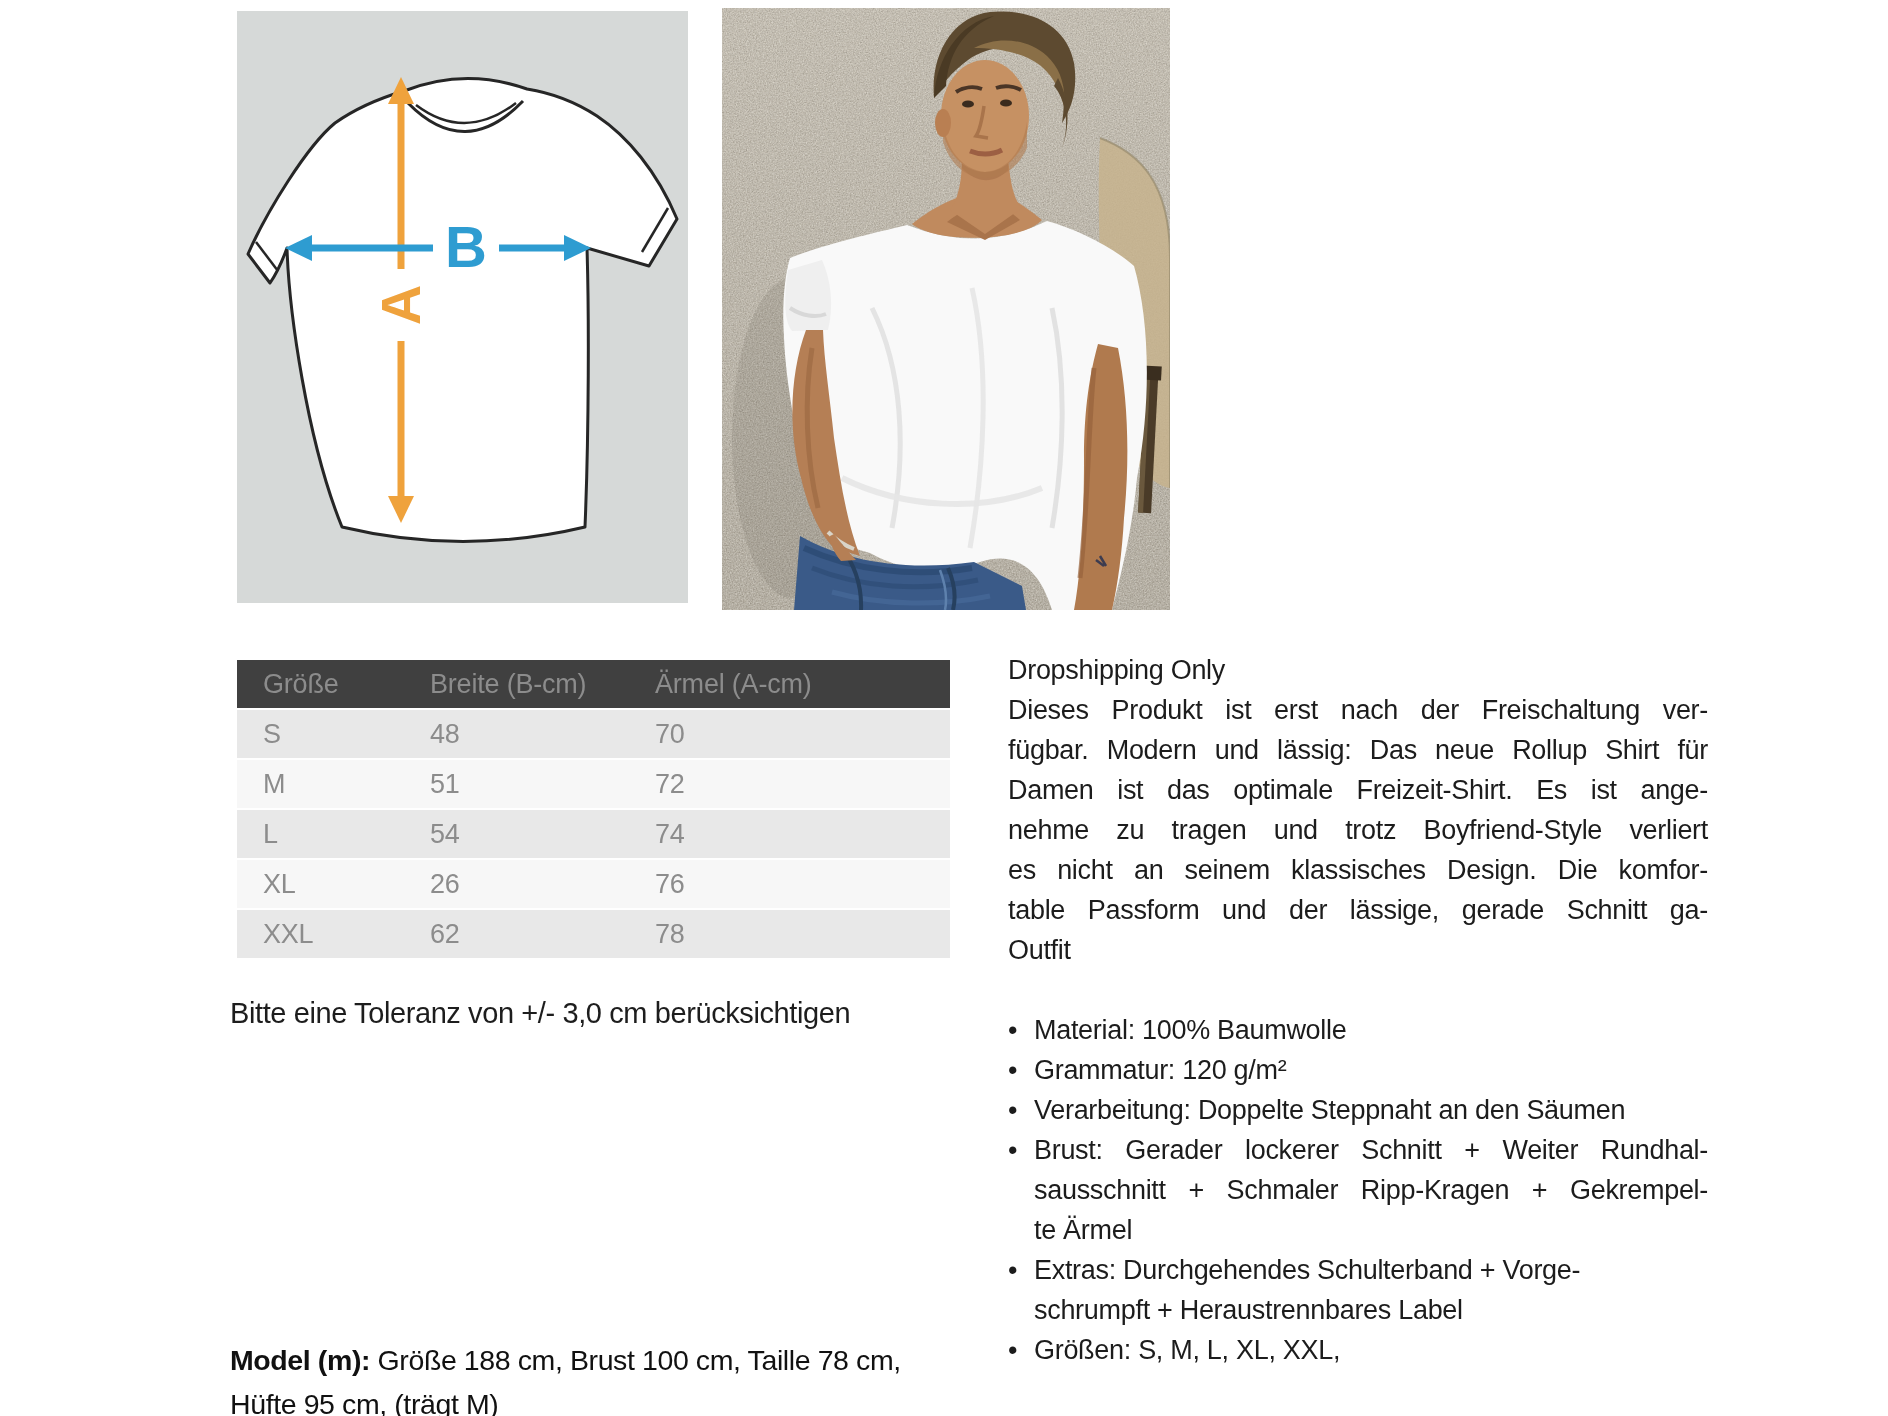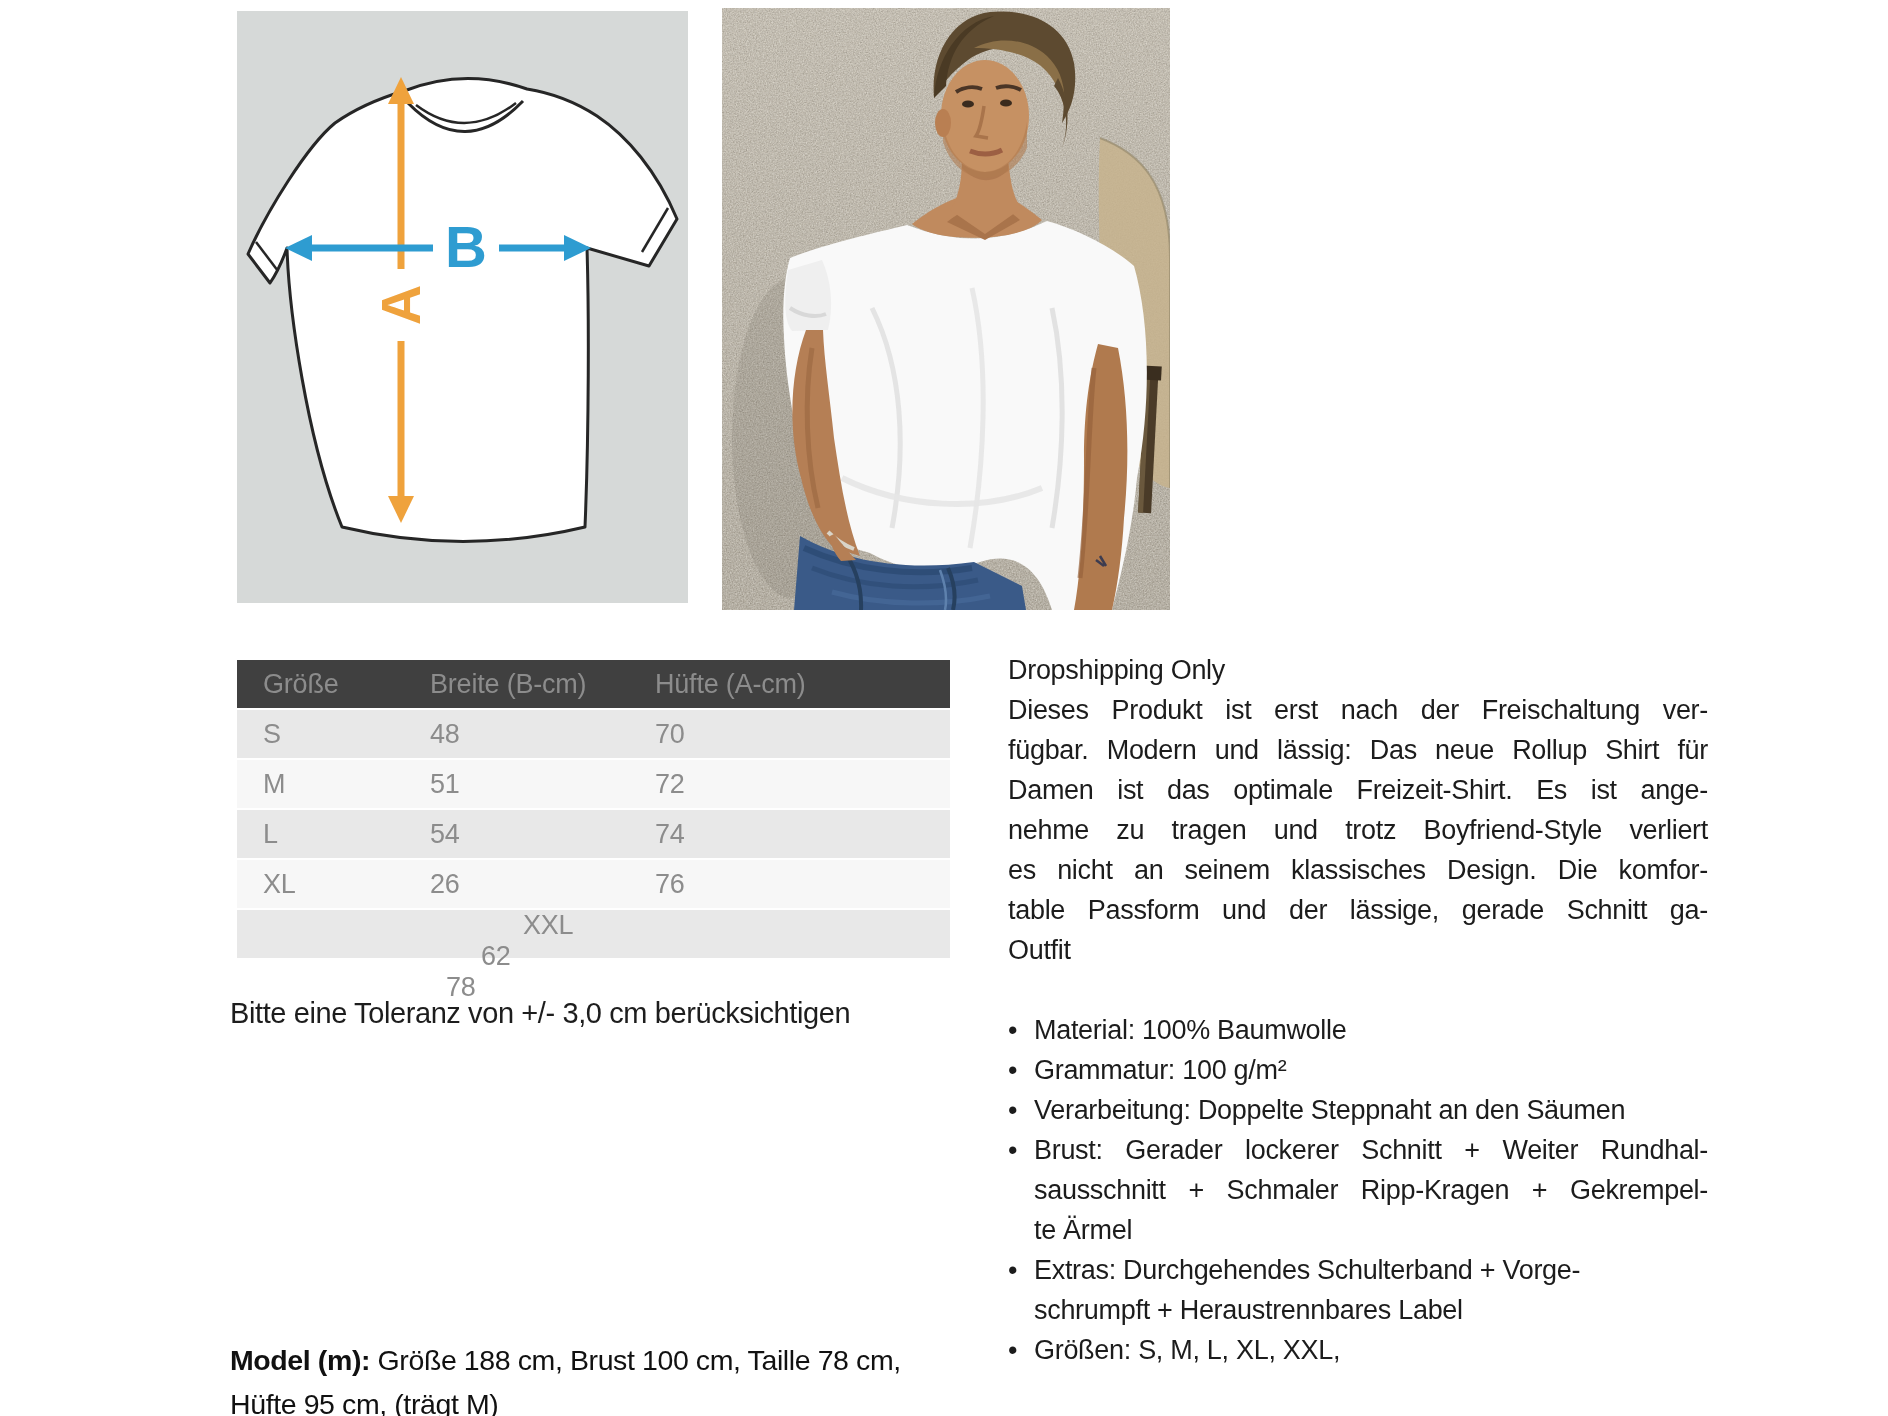--- a/index.html
+++ b/index.html
@@ -9,21 +9,21 @@
 
   
   #diagram-panel{left:237px;top:11px;width:451px;height:592px;}
 
   
   #photo-panel{left:722px;top:8px;width:448px;height:602px;}
 
   
   #size-table{left:237px;top:660px;width:713px;font-size:27px;color:#8c8c8c;letter-spacing:-0.2px;}
   .trow{display:flex;height:48px;margin-bottom:2px;align-items:center;}
-  .trow:last-child{margin-bottom:8px;flex-direction:column;}
+  .trow:last-child{margin-bottom:8px;}
   .thead{background:#404040;}
   .todd{background:#e8e8e8;}
   .teven{background:#f7f7f7;}
   .tc1{width:193px;padding-left:26px;box-sizing:border-box;flex:none;}
   .tc2{width:225px;flex:none;}
   .tc3{width:295px;flex:none;}
 
   
   #tolerance-note{left:230px;top:997px;width:760px;font-size:29px;letter-spacing:-0.4px;color:#1d1d1d;}
 
@@ -171,21 +171,21 @@
 
     <path d="M226,560 C233,576 234,590 231,602" stroke="#26405f" stroke-width="4" fill="none"></path>
     <path d="M218,562 C224,578 225,592 223,602" stroke="#5e81ad" stroke-width="2.5" fill="none"></path>
   </svg>
 </div>
 
 <div class="abs" id="size-table">
   <div class="trow thead">
     <div class="tc1">Größe</div>
     <div class="tc2">Breite (B-cm)</div>
-    <div class="tc3">Hüfte (A-cm)</div>
+    <div class="tc3">Ärmel (A-cm)</div>
   </div>
   <div class="trow todd">
     <div class="tc1">S</div>
     <div class="tc2">48</div>
     <div class="tc3">70</div>
   </div>
   <div class="trow teven">
     <div class="tc1">M</div>
     <div class="tc2">51</div>
     <div class="tc3">72</div>
@@ -227,21 +227,21 @@
 
   <div class="bullet">
     <div class="bmark">•</div>
     <div class="bcontent">
         <div class="lline">Material: 100% Baumwolle</div>
       </div>
   </div>
   <div class="bullet">
     <div class="bmark">•</div>
     <div class="bcontent">
-        <div class="lline">Grammatur: 100 g/m²</div>
+        <div class="lline">Grammatur: 120 g/m²</div>
       </div>
   </div>
   <div class="bullet">
     <div class="bmark">•</div>
     <div class="bcontent">
         <div class="lline">Verarbeitung: Doppelte Steppnaht an den Säumen</div>
       </div>
   </div>
   <div class="bullet">
     <div class="bmark">•</div>

